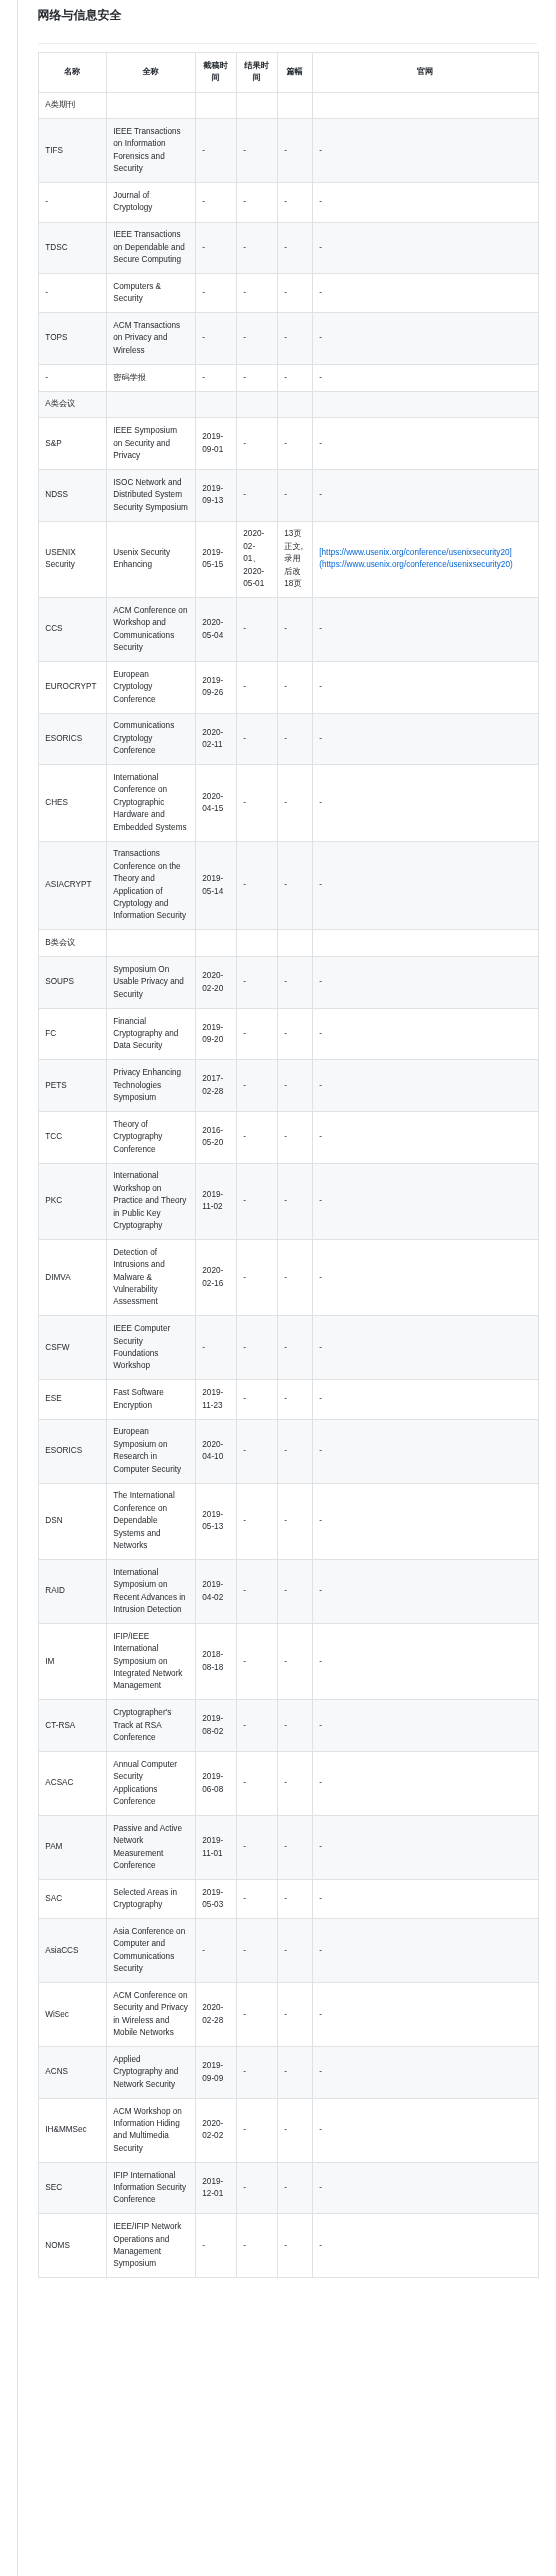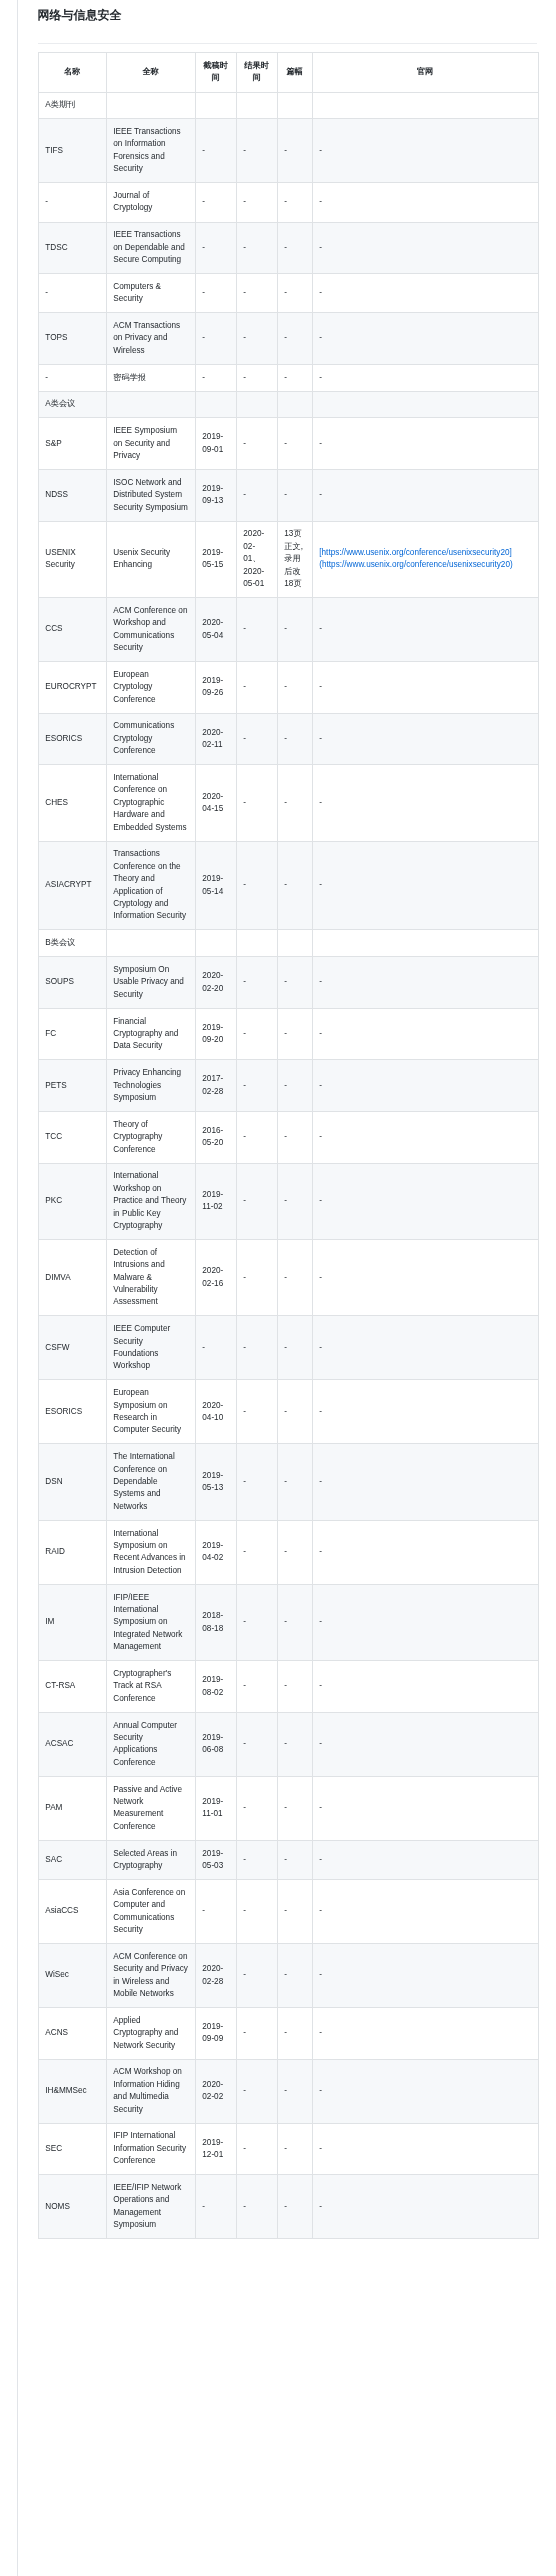--- a/index.html
+++ b/index.html
@@ -285,20 +285,28 @@
   </tr>
         <tr>
     <td>CSFW</td>
     <td>IEEE Computer Security Foundations Workshop</td>
     <td>-</td>
     <td>-</td>
     <td>-</td>
     <td class="site-cell">-</td>
   </tr>
         <tr>
+    <td>ESE</td>
+    <td>Fast Software Encryption</td>
+    <td>2019-11-23</td>
+    <td>-</td>
+    <td>-</td>
+    <td class="site-cell">-</td>
+  </tr>
+        <tr>
     <td>ESORICS</td>
     <td>European Symposium on Research in Computer Security</td>
     <td>2020-04-10</td>
     <td>-</td>
     <td>-</td>
     <td class="site-cell">-</td>
   </tr>
         <tr>
     <td>DSN</td>
     <td>The International Conference on Dependable Systems and Networks</td>

